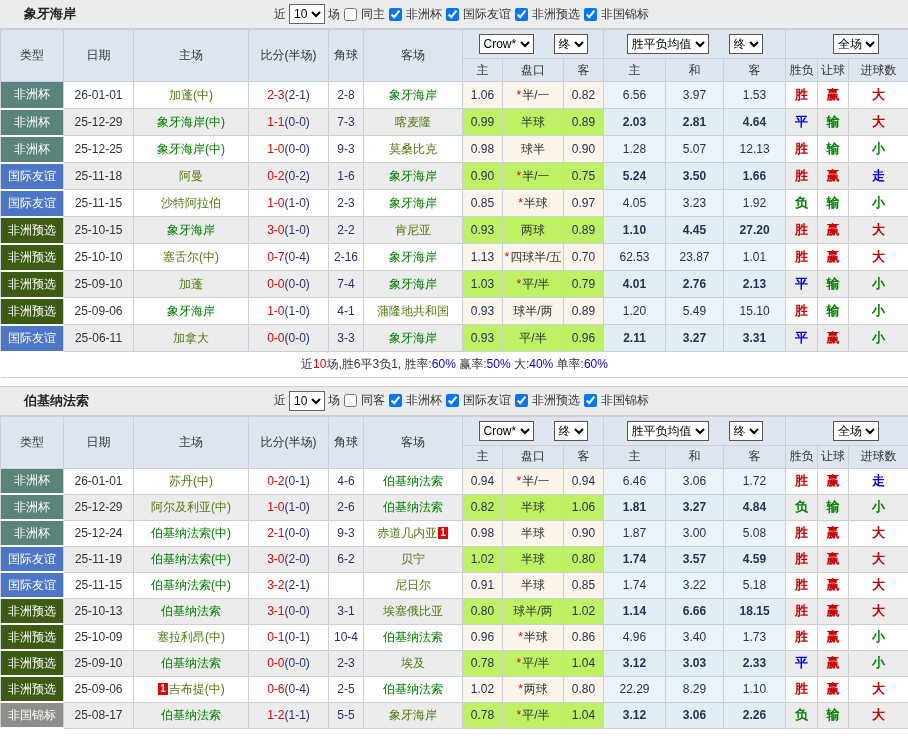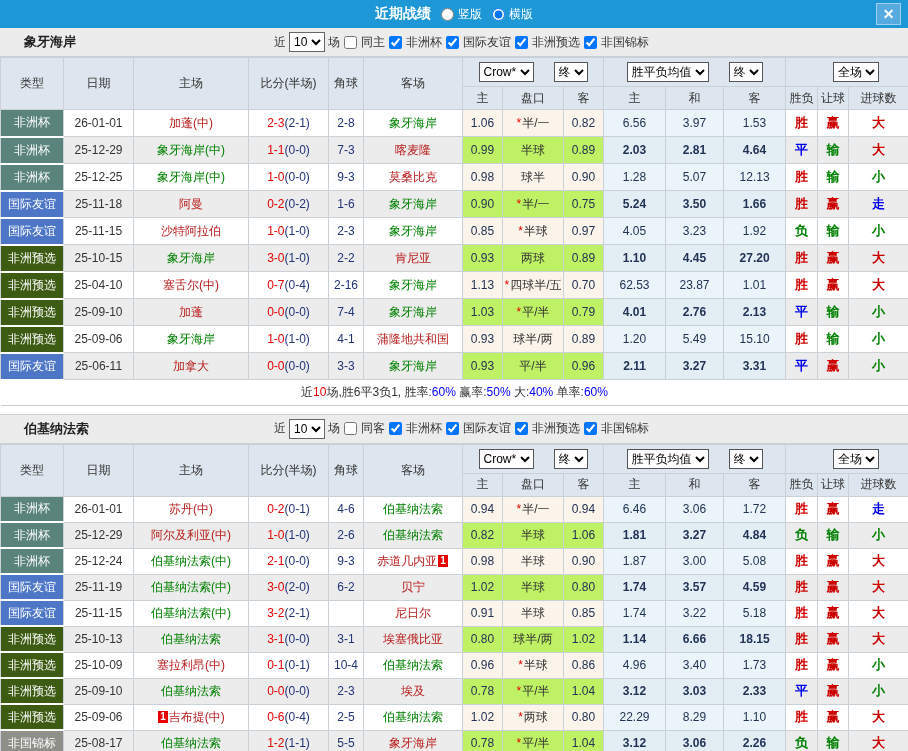--- a/index.html
+++ b/index.html
@@ -36,41 +36,33 @@
   tr.alt td.league{background:inherit;}
   td.odds{background:#fbf4ea;}
   tr.alt td.odds{background:#bef264;}
   td.avg{background:#eaf4fa;}
   tr.alt td.avg{background:#e3edf4;font-weight:bold;}
   td.num,td.avg{color:#223355;}
   td.date{color:#333;}
   td.corners{color:#223377;}
   .ft{color:#e60000;}
   .ht{color:#223377;}
-  .tname{color:#b91c1c;}
+  .tname{color:#4d7c0f;}
   .tname.green{color:#008000;}
   .badge{display:inline-block;background:#e60000;color:#fff;font-size:10px;font-weight:bold;line-height:12px;padding:0 2px;margin:0 1px;vertical-align:1px;}
   .star{color:#e60000;margin-right:1px;}
   td.res{font-weight:bold;font-size:13px;}
   tfoot td{height:24px;background:#fff;border-left:0;border-right:0;}
   .gap{height:8px;background:#fff;}
 </style>
 </head>
 <body>
 
 <div class="app">
 
-  <div class="titlebar">
-    <span class="title">近期战绩</span>
-    <input type="radio" name="layout-mode" style="">
-    <label>竖版</label>
-    <input type="radio" name="layout-mode" checked="" style="">
-    <label>横版</label>
-    <button class="close-btn">✕</button>
-  </div>
 
   <div class="filterbar">
     <span class="team">象牙海岸</span>
     <span class="controls">
       <span>近</span>
       <select><option>10</option></select>
       <span>场</span>
       <input type="checkbox" style="">
       <label>同主</label>
       <input type="checkbox" checked="" style="">
@@ -238,21 +230,21 @@
     <td class="odds num">0.89</td>
     <td class="avg">1.10</td>
     <td class="avg">4.45</td>
     <td class="avg">27.20</td>
     <td class="res" style="color: rgb(204, 0, 0);">胜</td>
     <td class="res" style="color: rgb(204, 0, 0);">赢</td>
     <td class="res" style="color: rgb(204, 0, 0);">大</td>
   </tr>
         <tr>
     <td class="league" style="background: rgb(61, 91, 19);">非洲预选</td>
-    <td class="date">25-04-10</td>
+    <td class="date">25-10-10</td>
     <td><span class="tname">塞舌尔(中)</span></td>
     <td><span class="ft">0-7</span><span class="ht">(0-4)</span></td>
     <td class="corners">2-16</td>
     <td><span class="tname green">象牙海岸</span></td>
     <td class="odds num">1.13</td>
     <td class="odds"><span class="star" style="display: inline;">*</span><span class="hcap">四球半/五</span></td>
     <td class="odds num">0.70</td>
     <td class="avg">62.53</td>
     <td class="avg">23.87</td>
     <td class="avg">1.01</td>

